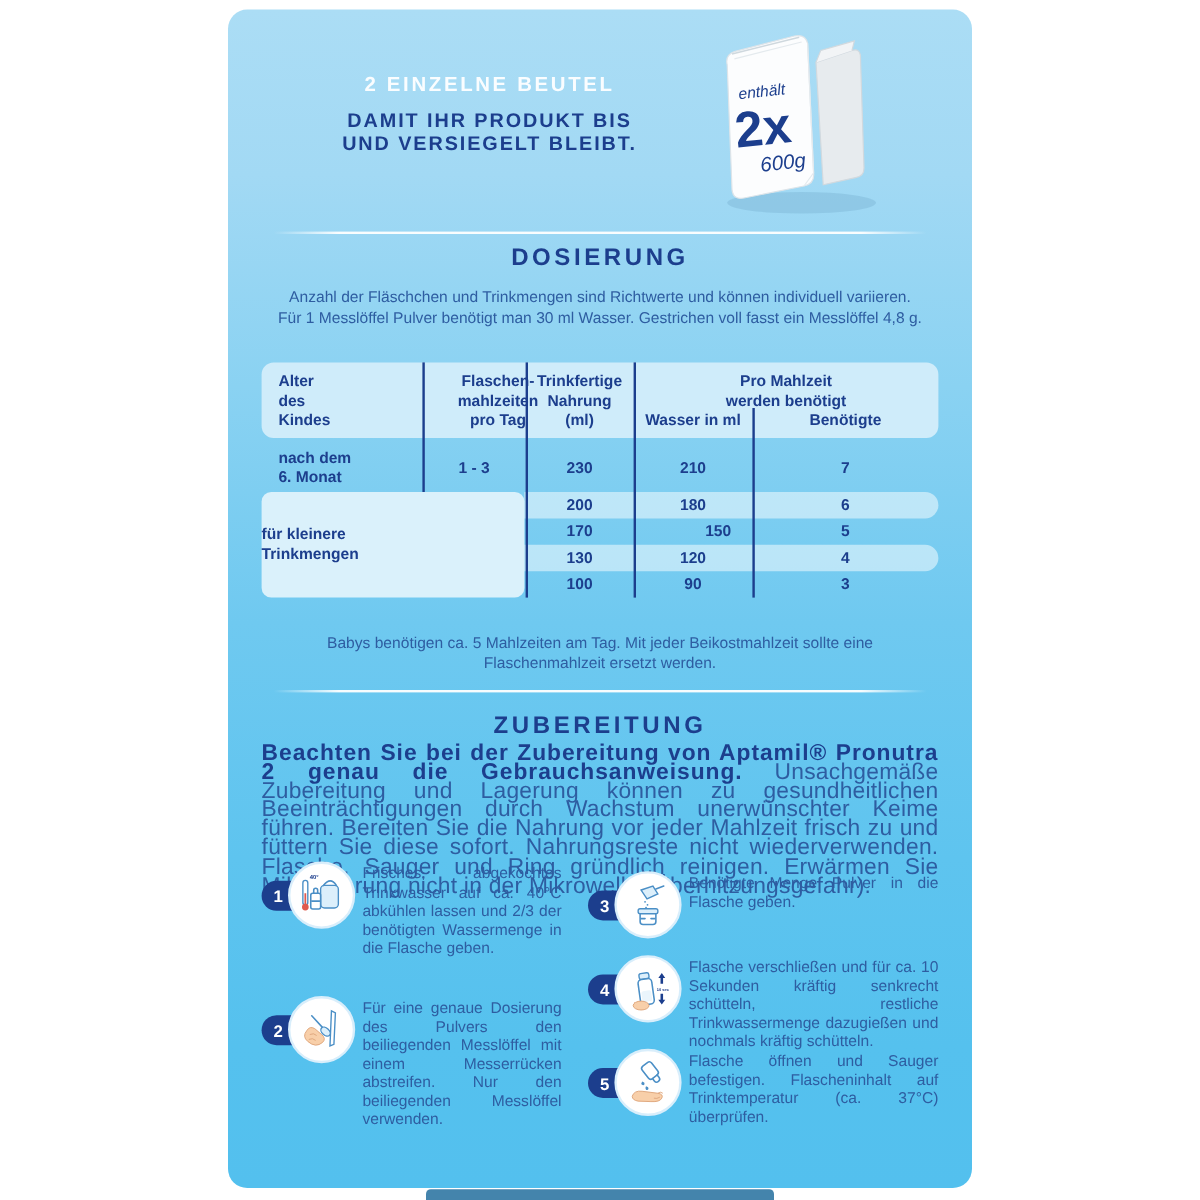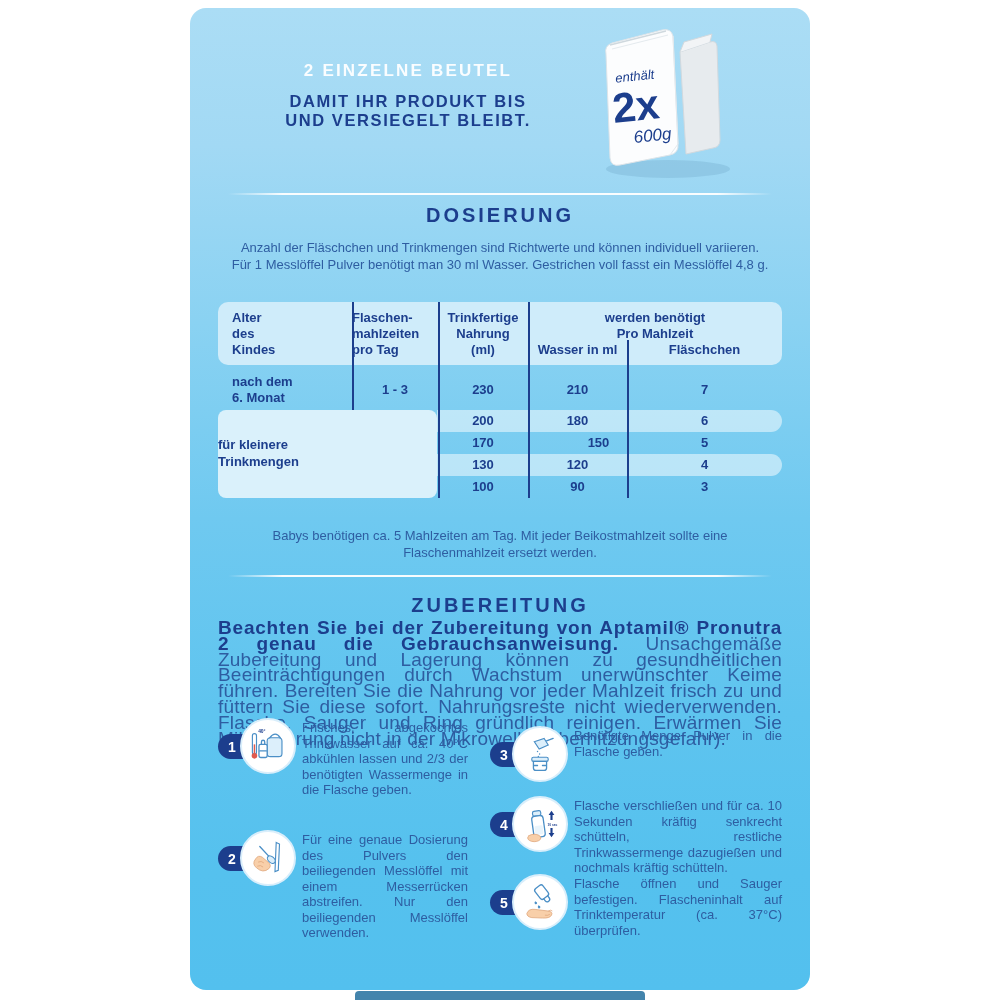--- a/index.html
+++ b/index.html
@@ -53,21 +53,21 @@
   .box-small{position:absolute;left:0;top:108px;width:219px;height:88px;background:#daf1fb;border-radius:8px;}
   .pill{position:absolute;left:219px;width:345px;height:22px;background:rgba(255,255,255,0.5);border-radius:0 11px 11px 0;}
   #pill-0{top:108px;} #pill-1{top:152px;}
   .vline{position:absolute;width:2px;background:var(--navy);top:0;}
   #vline-1{left:134px;height:108px;}
   #vline-2{left:220px;height:196px;}
   #vline-3{left:310px;height:196px;}
   #vline-4{left:409px;top:38px;height:158px;}
   .th,.td{position:absolute;font-weight:bold;font-size:13px;line-height:16px;color:var(--navy);}
   .th-age{left:14px;top:8px;text-align:left;}
-  .th-meals{left:134px;width:86px;top:8px;text-align:left;}
+  .th-meals{left:134px;width:86px;top:8px;text-align:center;padding-left:20px;}
   .th-ready{left:220px;width:90px;top:8px;text-align:center;}
   .th-permeal{left:310px;width:254px;top:8px;text-align:center;}
   .th-sub{display:flex;margin-top:0;}
   .th-sub .sub-water{width:99px;text-align:center;}
   .th-sub .sub-scoops{width:155px;text-align:center;}
   .td-age{left:14px;top:72px;text-align:left;}
   .td.center{text-align:center;}
   .small-label{position:absolute;left:0;top:134px;width:219px;
     font-weight:bold;font-size:13px;line-height:17px;color:var(--navy);}
 
@@ -161,25 +161,25 @@
         <div>Flaschen-</div>
         <div>mahlzeiten</div>
         <div>pro Tag</div>
       </div>
       <div class="th th-ready">
         <div>Trinkfertige</div>
         <div>Nahrung</div>
         <div>(ml)</div>
       </div>
       <div class="th th-permeal">
+        <div>Pro Mahlzeit</div>
         <div>werden benötigt</div>
-        <div>Pro Mahlzeit</div>
         <div class="th-sub">
           <span class="sub-water">Wasser in ml</span>
-          <span class="sub-scoops">Fläschchen</span>
+          <span class="sub-scoops">Benötigte</span>
         </div>
       </div>
 
       <div class="td td-age">
         <div>nach dem</div>
         <div>6. Monat</div>
       </div>
       <div class="td center" style="left:134px;width:86px;top:80px;">1 - 3</div>
       <div class="td center" style="left:220px;width:90px;top:80px;">230</div>
       <div class="td center" style="left:310px;width:99px;top:80px;">210</div>

